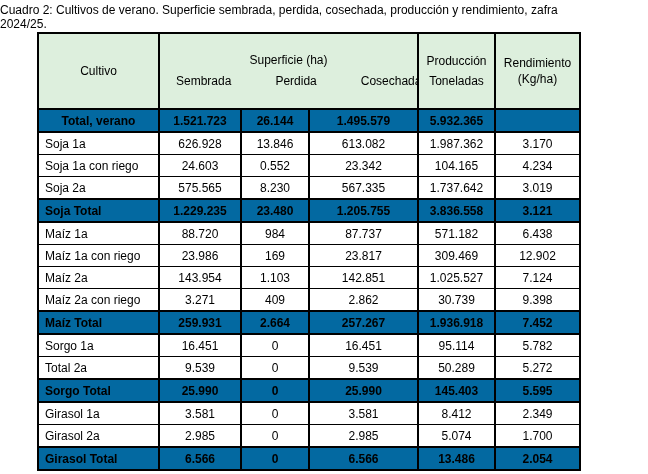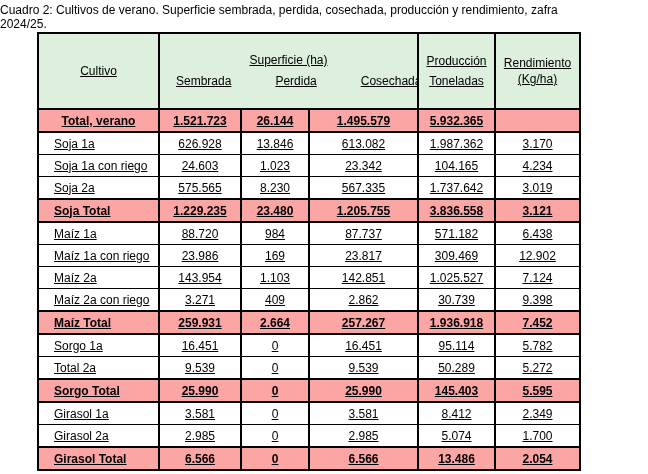--- a/index.html
+++ b/index.html
@@ -23,21 +23,20 @@
     white-space: nowrap;
   }
   .title .line { display: block; }
 
   table.crops {
     margin: 1px 0 0 37px;
     border-collapse: collapse;
     table-layout: fixed;
     width: 542px;
     border: 2px solid #000;
-    text-decoration: underline;
   }
   col.c-cultivo    { width: 121px; }
   col.c-sembrada   { width: 82px; }
   col.c-perdida    { width: 68px; }
   col.c-cosechada  { width: 109px; }
   col.c-produccion { width: 77px; }
   col.c-rendimiento{ width: 85px; }
 
   th, td {
     border: 1px solid #000;
@@ -59,26 +58,26 @@
   .group-sub { display: flex; line-height: 22px; height: 22px; gap: 44px; }
   .group-sub span { display: block; }
   .sub-sembrada  { width: 82px; }
   .sub-perdida   { width: 68px; }
   .sub-cosechada { width: 109px; }
   .twoline div { line-height: 20px; }
   .twoline.tight div { line-height: 16px; text-align: center; }
 
   tbody td { background: #ffffff; }
   tr.grand_total td, tr.total td {
-    background: #fca5a5;
+    background: #0369a1;
     font-weight: bold;
     border-top-width: 2px;
     border-bottom-width: 2px;
   }
-  td.name-cell { text-align: left; padding-left: 15px; }
+  td.name-cell { text-align: left; padding-left: 6px; }
   tr.grand_total td.name-cell { text-align: center; padding-left: 0; }
 
   .source {
     margin: 3px 0 0 38px;
     font-size: 11px;
     line-height: 13px;
   }
 </style>
 </head>
 <body>
@@ -133,21 +132,21 @@
           <td class="name-cell">Soja 1a</td>
           <td class="num-cell">626.928</td>
           <td class="num-cell">13.846</td>
           <td class="num-cell">613.082</td>
           <td class="num-cell">1.987.362</td>
           <td class="num-cell">3.170</td>
         </tr>
         <tr class="data">
           <td class="name-cell">Soja 1a con riego</td>
           <td class="num-cell">24.603</td>
-          <td class="num-cell">1.023</td>
+          <td class="num-cell">0.552</td>
           <td class="num-cell">23.342</td>
           <td class="num-cell">104.165</td>
           <td class="num-cell">4.234</td>
         </tr>
         <tr class="data">
           <td class="name-cell">Soja 2a</td>
           <td class="num-cell">575.565</td>
           <td class="num-cell">8.230</td>
           <td class="num-cell">567.335</td>
           <td class="num-cell">1.737.642</td>

